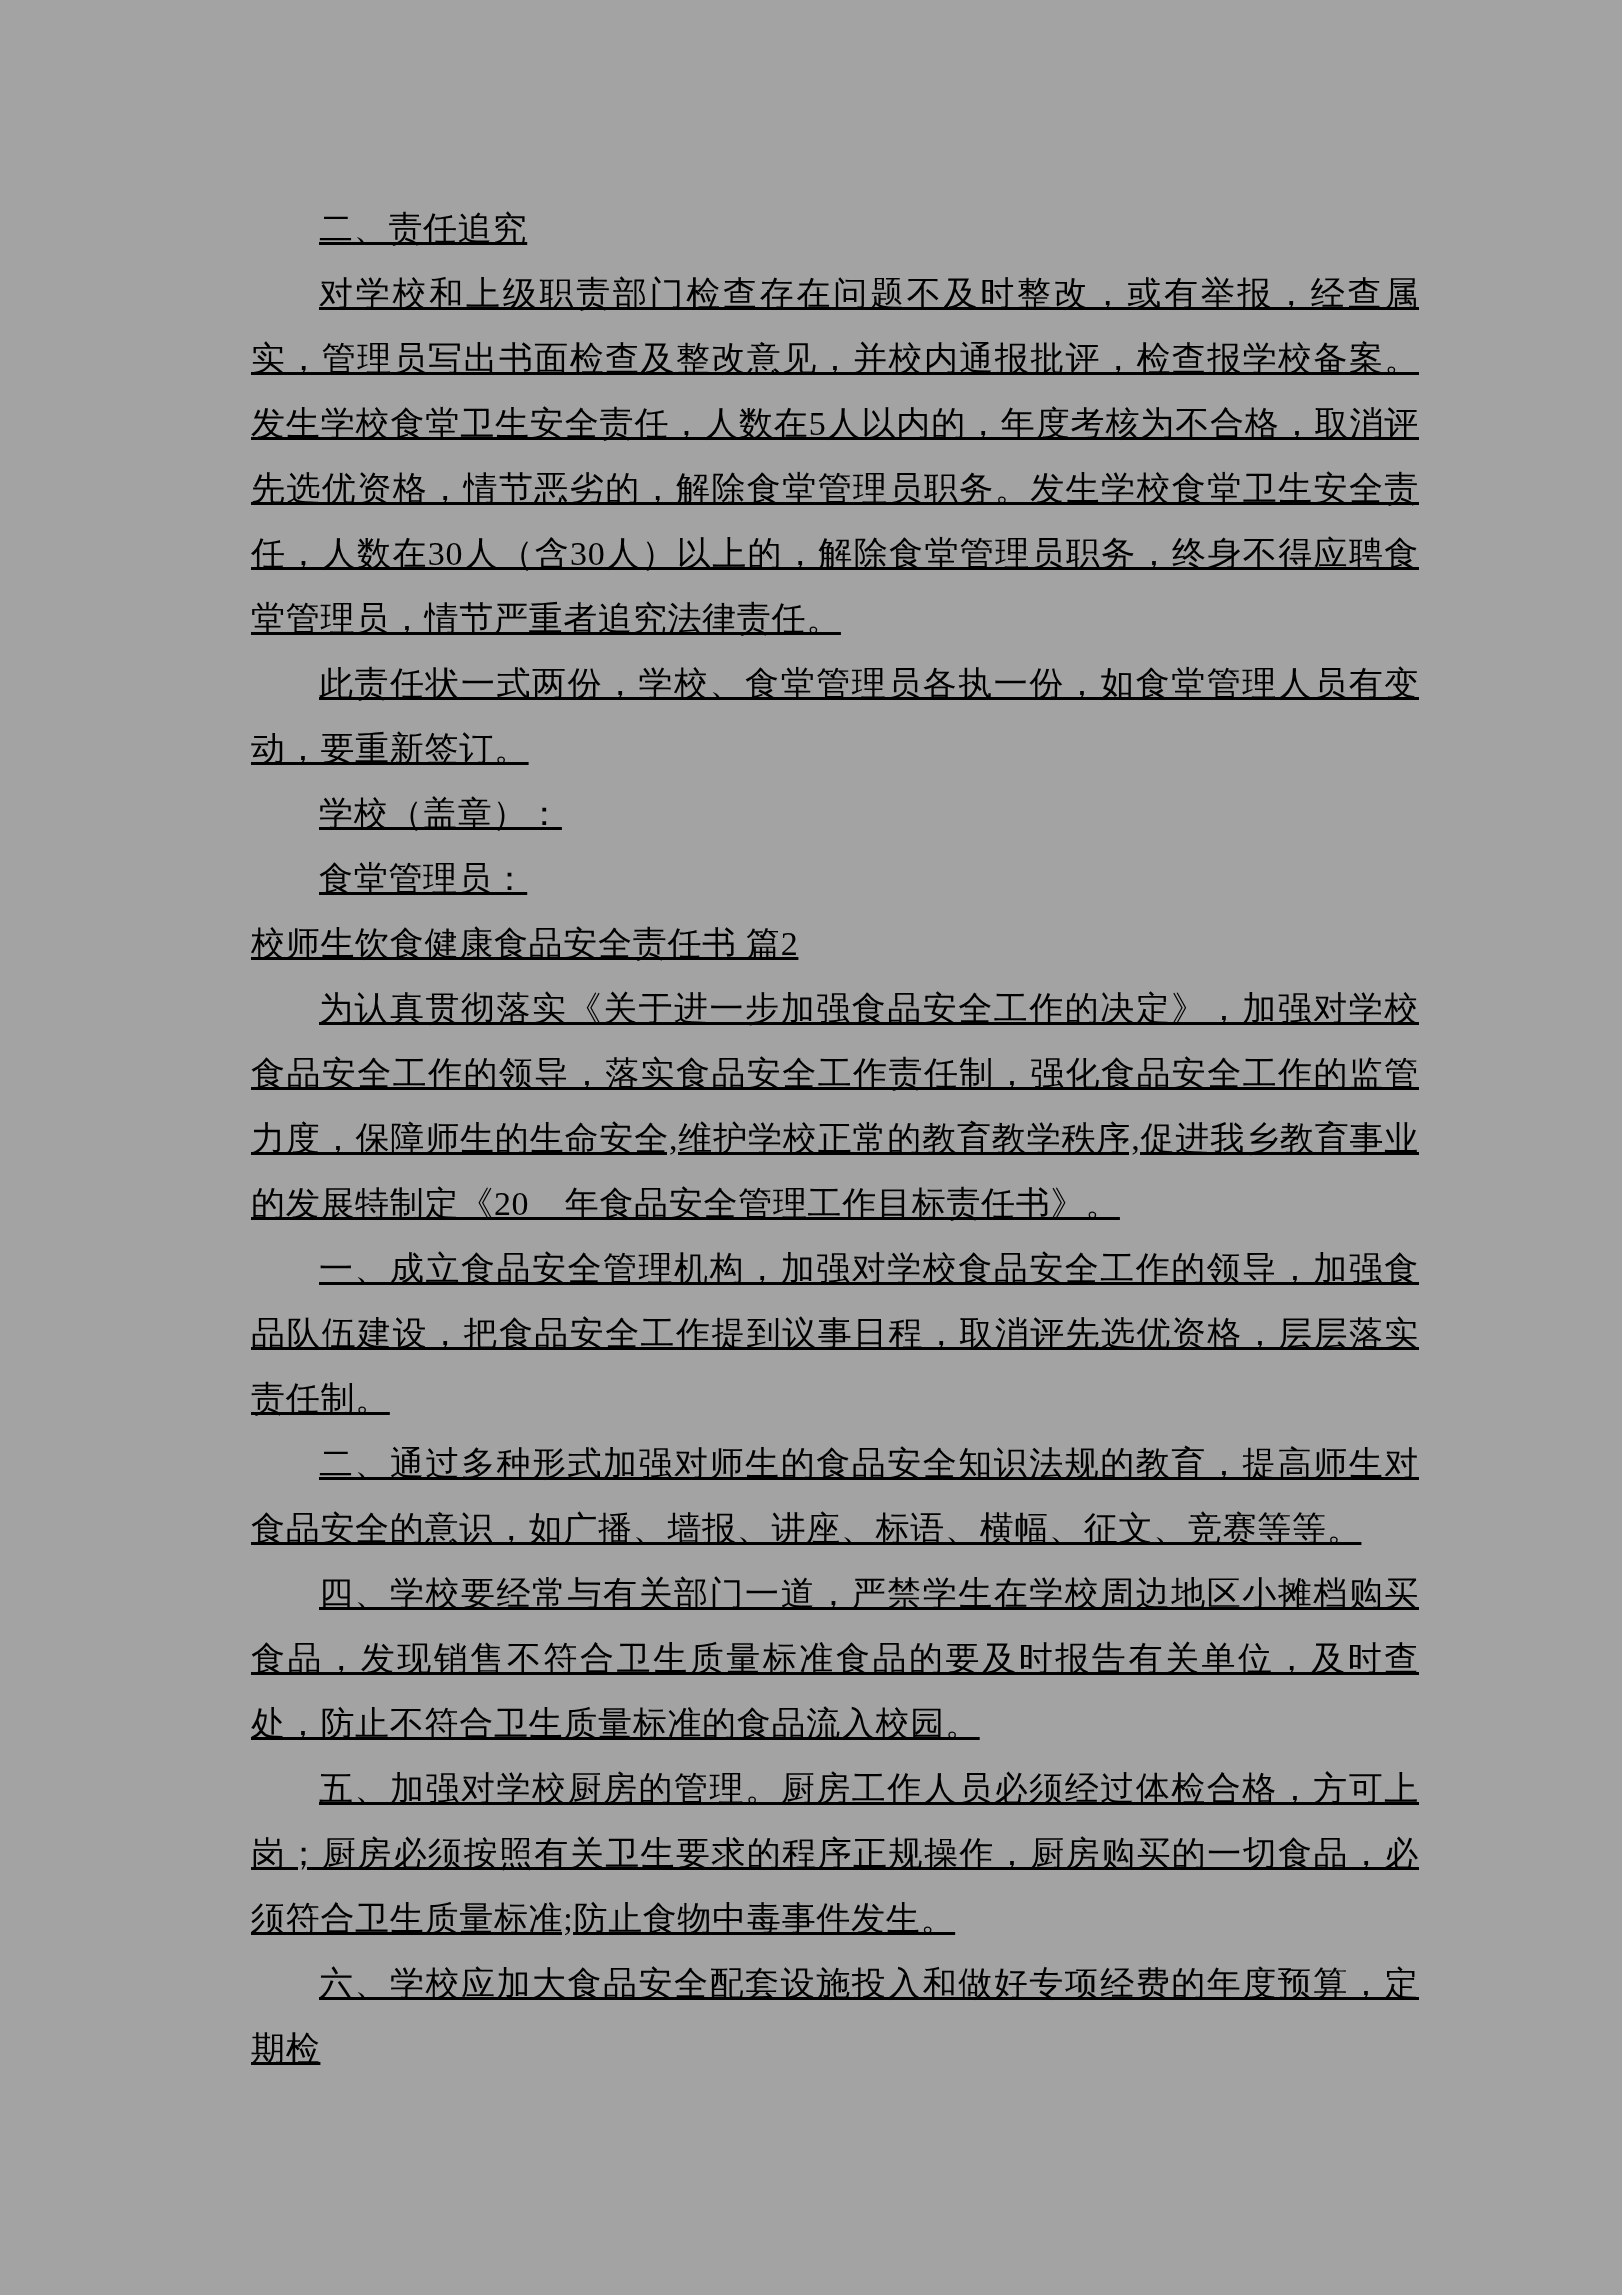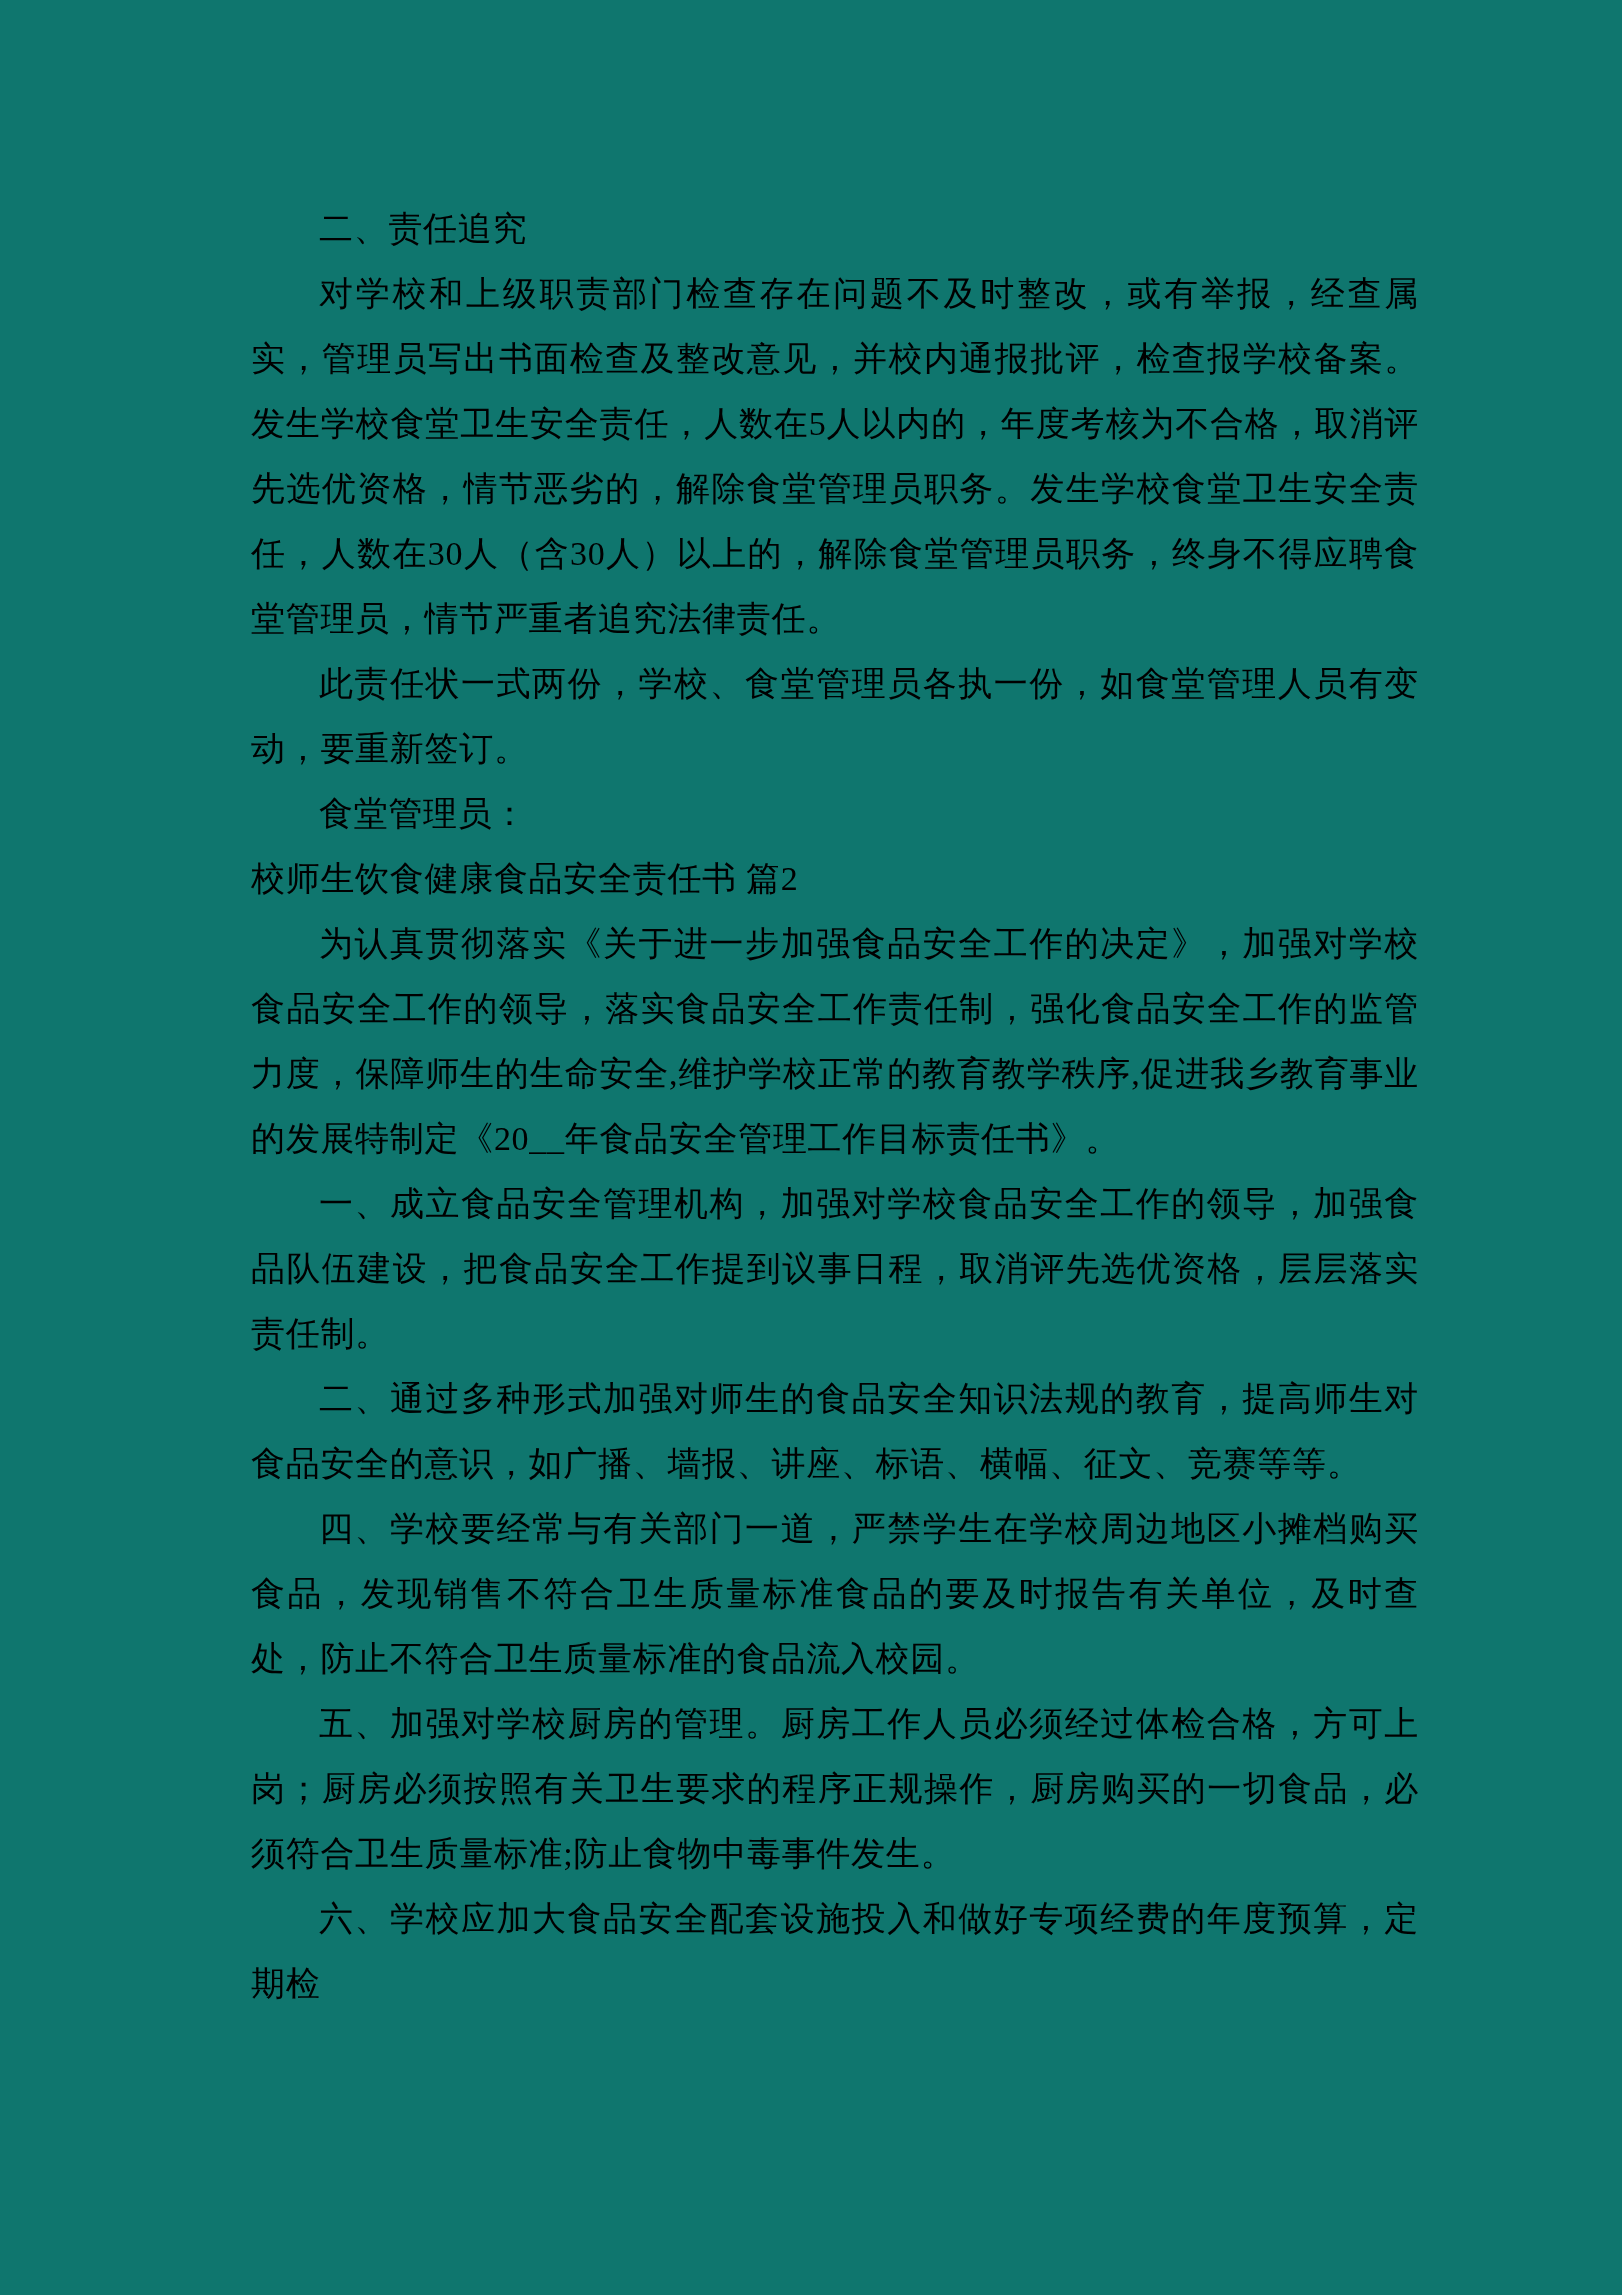--- a/index.html
+++ b/index.html
@@ -13,24 +13,25 @@
     position: relative;
     font-family: "Liberation Serif", "DejaVu Serif", serif;
     color: #000000;
   }
   .page {
     position: absolute;
     top: 0;
     left: 0;
     width: 1623px;
     height: 2295px;
-    background: #0f766e;
+    background: #a3a3a3;
     box-sizing: border-box;
     padding: 196px 204px 0 251px;
     overflow: hidden;
+    text-decoration: underline;
   }
   .doc-body p {
     margin: 0;
     padding: 0;
     font-size: 34px;
     line-height: 65px;
     text-align: justify;
     text-justify: inter-ideograph;
     text-indent: 2em;
     letter-spacing: 0.7px;
@@ -45,20 +46,21 @@
 
 <div class="page">
   <div class="doc-body">
 
     <p>二、责任追究</p>
 
     <p>对学校和上级职责部门检查存在问题不及时整改，或有举报，经查属实，管理员写出书面检查及整改意见，并校内通报批评，检查报学校备案。发生学校食堂卫生安全责任，人数在5人以内的，年度考核为不合格，取消评先选优资格，情节恶劣的，解除食堂管理员职务。发生学校食堂卫生安全责任，人数在30人（含30人）以上的，解除食堂管理员职务，终身不得应聘食堂管理员，情节严重者追究法律责任。</p>
 
     <p>此责任状一式两份，学校、食堂管理员各执一份，如食堂管理人员有变动，要重新签订。</p>
 
+    <p>学校（盖章）：</p>
 
     <p>食堂管理员：</p>
 
     <p class="flush">校师生饮食健康食品安全责任书 篇2</p>
 
     <p>为认真贯彻落实《关于进一步加强食品安全工作的决定》，加强对学校食品安全工作的领导，落实食品安全工作责任制，强化食品安全工作的监管力度，保障师生的生命安全,维护学校正常的教育教学秩序,促进我乡教育事业的发展特制定《20__年食品安全管理工作目标责任书》。</p>
 
     <p>一、成立食品安全管理机构，加强对学校食品安全工作的领导，加强食品队伍建设，把食品安全工作提到议事日程，取消评先选优资格，层层落实责任制。</p>
 
     <p>二、通过多种形式加强对师生的食品安全知识法规的教育，提高师生对食品安全的意识，如广播、墙报、讲座、标语、横幅、征文、竞赛等等。</p>

